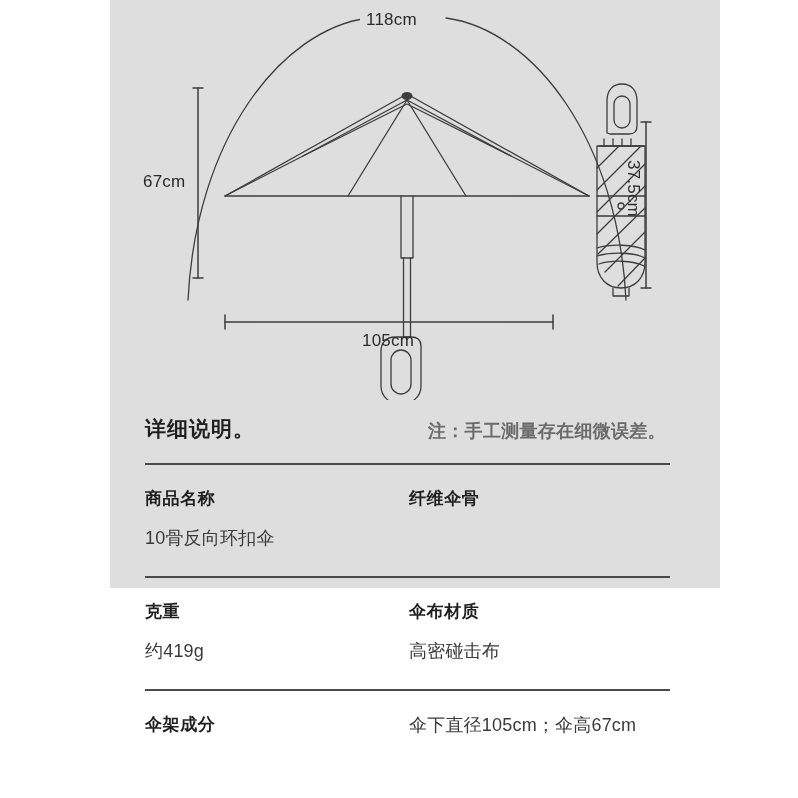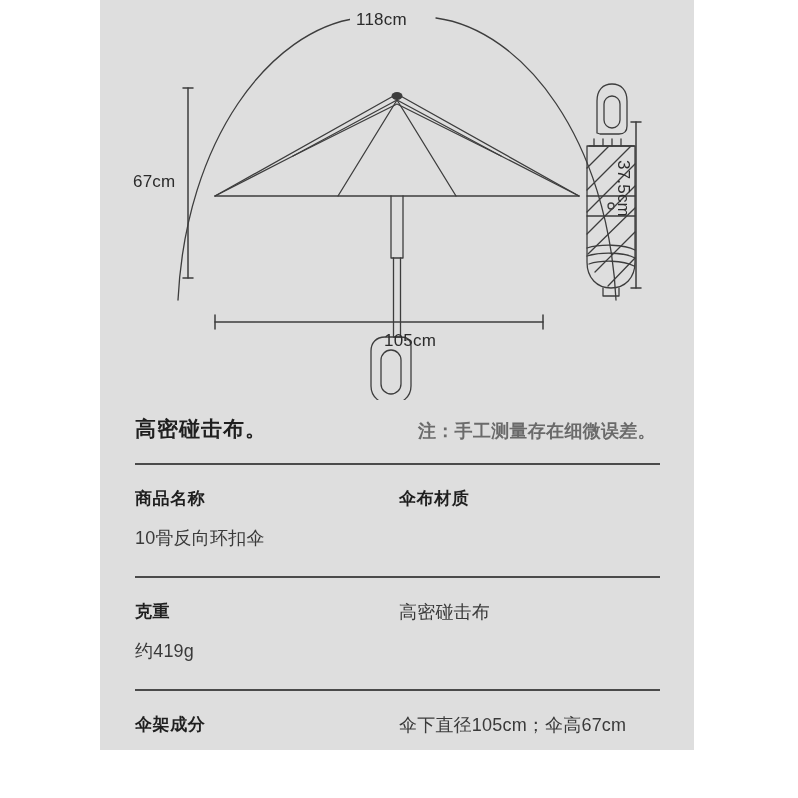--- a/index.html
+++ b/index.html
@@ -7,42 +7,43 @@
     width:798px;height:798px;
     background:#ffffff;
     font-family:"Liberation Sans","DejaVu Sans",sans-serif;
     overflow:hidden;
   }
   #page{position:relative;width:798px;height:798px;background:#ffffff;}
 
   
   #panel{
     position:absolute;
-    left:100px;top:0px;width:594px;height:750px;
+    left:110px;top:0px;width:594px;height:588px;
     background:#dedede;
+    padding-left:16px;
   }
 
   
   #diagram{position:absolute;left:0;top:0;width:594px;height:400px;}
   #diagram svg{display:block;}
 
   .dimlabel{
     position:absolute;
     font-size:17px;
     color:#2b2b2b;
     letter-spacing:.2px;
     white-space:nowrap;
     font-family:"Liberation Sans","DejaVu Sans",sans-serif;
   }
   
   #lbl-118{left:250px;top:10px;background:#dedede;padding:0 6px;}
   
   #lbl-67{left:33px;top:172px;}
   
-  #lbl-105{left:252px;top:331px;margin-left:32px;}
+  #lbl-105{left:252px;top:331px;}
   
   #lbl-375{
     left:533px;top:160px;
     transform:rotate(90deg);
     transform-origin:left top;
   }
 
   
   #specs{
     position:absolute;
@@ -164,44 +165,45 @@
 
       <div class="dimlabel" id="lbl-118">118cm</div>
       <div class="dimlabel" id="lbl-67">67cm</div>
       <div class="dimlabel" id="lbl-105">105cm</div>
       <div class="dimlabel" id="lbl-375">37.5cm</div>
     </div>
 
     <div id="specs">
 
       <div class="spec-head">
-        <div class="spec-title">高密碰击布。</div>
+        <div class="spec-title">详细说明。</div>
         <div class="spec-note">注：手工测量存在细微误差。</div>
       </div>
 
       <div class="divider"></div>
 
       <div class="spec-row">
         <div class="spec-cell">
           <div class="spec-key">商品名称</div>
           <div class="spec-val">10骨反向环扣伞</div>
         </div>
         <div class="spec-cell right">
-          <div class="spec-key">伞布材质</div>
+          <div class="spec-key">纤维伞骨</div>
         </div>
       </div>
 
       <div class="divider"></div>
 
       <div class="spec-row">
         <div class="spec-cell">
           <div class="spec-key">克重</div>
           <div class="spec-val">约419g</div>
         </div>
         <div class="spec-cell right">
+          <div class="spec-key">伞布材质</div>
           <div class="spec-val">高密碰击布</div>
         </div>
       </div>
 
       <div class="divider"></div>
 
       <div class="spec-row">
         <div class="spec-cell">
           <div class="spec-key">伞架成分</div>
         </div>

